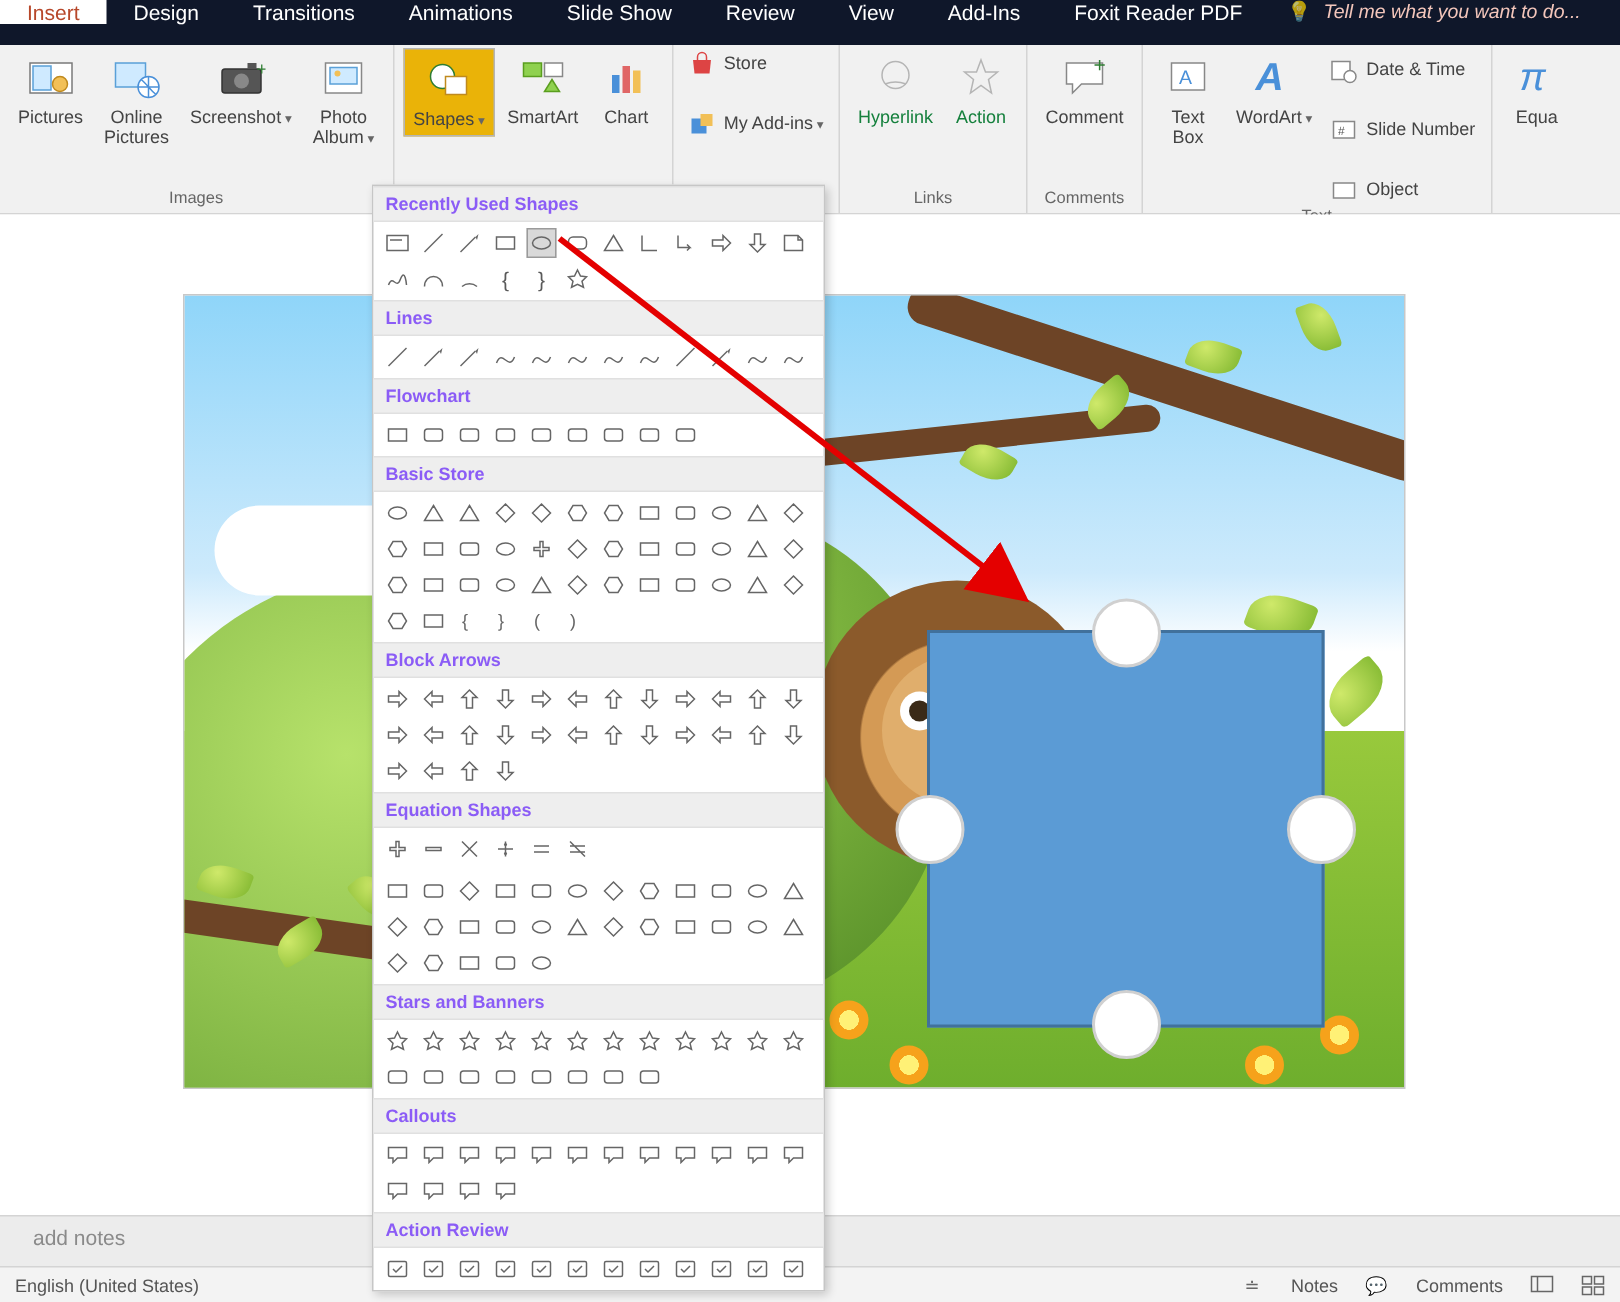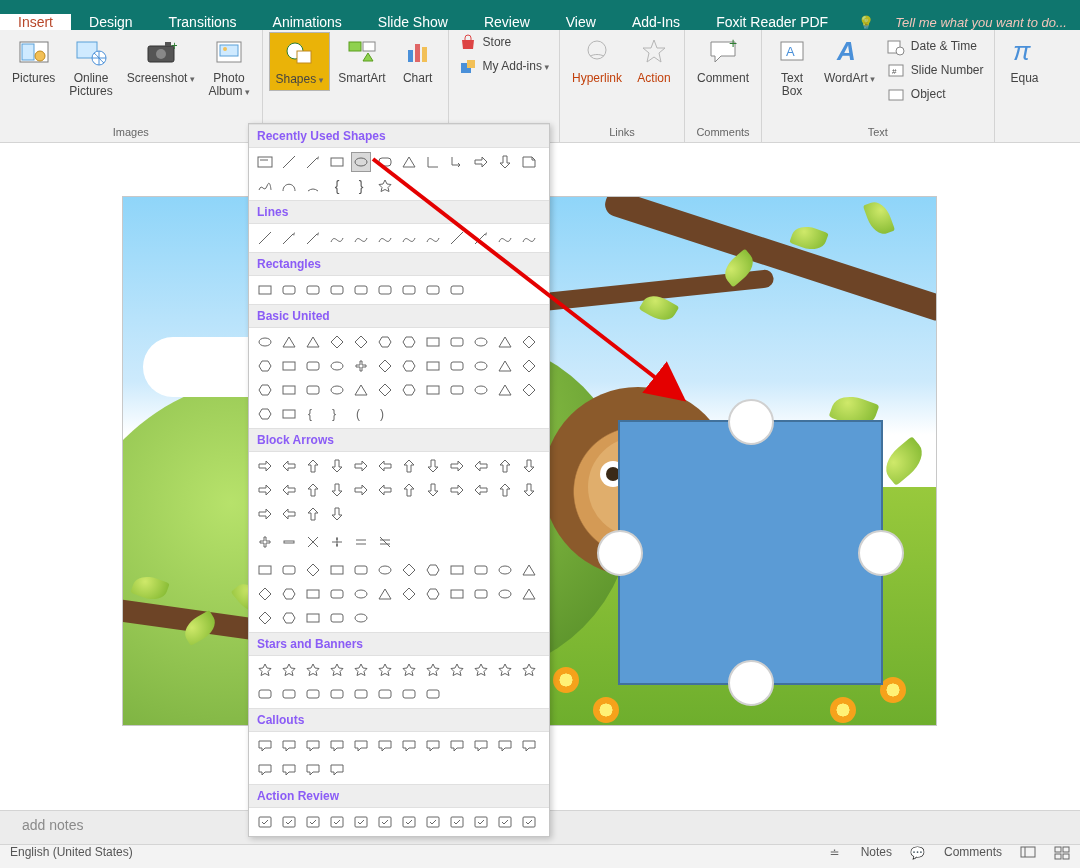--- a/index.html
+++ b/index.html
@@ -1,38 +1,38 @@
 <!DOCTYPE html>
 <html><head>
 <meta charset="utf-8">
 <style>
 * { margin: 0; padding: 0; box-sizing: border-box; font-family: "Segoe UI", sans-serif; }
 body { width: 1080px; height: 868px; background: #fff; overflow: hidden; position: relative; }
 
 
-.tabs { height: 30px; background: #0f766e; display: flex; align-items: flex-end; color: #fff; font-size: 14px; }
+.tabs { height: 30px; background: #0f172a; display: flex; align-items: flex-start; color: #fff; font-size: 14px; }
 .tab { padding: 0 18px; display: flex; align-items: center; cursor: pointer; }
 .tab.active { background: #fff; color: #b7472a; }
-.tell-me { display: flex; align-items: center; gap: 21px; margin-left: 12px; color: #f3c6bb; font-style: italic; font-size: 13px; }
+.tell-me { display: flex; align-items: center; gap: 8px; margin-left: 12px; color: #f3c6bb; font-style: italic; font-size: 13px; }
 .bulb-icon::before { content: "\1F4A1"; font-style: normal; font-size: 13px; opacity: .7; }
 
 
 .ribbon { height: 113px; background: #f1f1f1; border-bottom: 1px solid #d4d4d4; display: flex; position: relative; }
 .group { display: flex; flex-direction: column; border-right: 1px solid #d4d4d4; padding: 2px 6px 2px 6px; }
 .group-items { flex: 1; display: flex; align-items: flex-start; gap: 2px; }
 .group-label { text-align: center; font-size: 11px; color: #666; padding-bottom: 2px; }
 .rbtn { display: flex; flex-direction: column; align-items: center; justify-content: flex-start; gap: 4px; padding: 4px 6px; font-size: 12px; color: #444; cursor: pointer; text-align: center; line-height: 1.1; min-width: 48px; }
 .rbtn .icon { width: 32px; height: 32px; display: flex; align-items: center; justify-content: center; }
 .rbtn.small { flex-direction: row; min-width: auto; font-size: 12px; padding: 2px 4px; gap: 6px; }
 .rbtn.small .icon { width: 18px; height: 18px; }
 .rbtn .dd::after { content: " \25BE"; font-size: 9px; color: #666; }
 .rbtn.active { background: #eab308; border: 1px solid #b5b5b5; }
-.rbtn.disabled { color: #c2410c; justify-content: space-between; }
+.rbtn.disabled { color: #15803d; justify-content: space-between; }
 .rbtn.disabled .icon svg * { stroke: #b5b5b5 !important; fill: none; }
-.vstack { display: flex; flex-direction: column; gap: 2px; }
+.vstack { display: flex; flex-direction: column; gap: 18px; }
 
 
 .canvas-wrap { position: absolute; top: 143px; left: 0; right: 0; bottom: 58px; background: #fff; }
 .slide-bg { position: absolute; left: 122px; top: 53px; width: 815px; height: 530px; background: linear-gradient(#8fd5f9 0%, #cdeafc 35%, #fff 45%, #fff 55%, #98c93c 55%, #6eae2d 100%); border: 1px solid #c8c8c8; overflow: hidden; }
 .hill1 { position: absolute; left: -60px; top: 180px; width: 420px; height: 420px; border-radius: 50%; background: radial-gradient(circle at 40% 30%, #b7e26b, #5f9a2c); }
 .hill2 { position: absolute; left: 170px; top: 140px; width: 340px; height: 340px; border-radius: 50%; background: radial-gradient(circle at 40% 30%, #9ad04f, #4f8724); }
 .cloud { position: absolute; background: #fff; border-radius: 50%; }
 .cloud1 { left: 20px; top: 140px; width: 160px; height: 60px; border-radius: 40px; }
 .branch { position: absolute; background: #6d4426; transform-origin: left center; }
 .br0 { left: -20px; top: 400px; width: 330px; height: 22px; transform: rotate(8deg); border-radius: 12px; }
@@ -58,21 +58,21 @@
 .shape-grid { display: flex; flex-wrap: wrap; gap: 4px; padding: 4px 6px; }
 .shp { width: 20px; height: 20px; display: flex; align-items: center; justify-content: center; color: #5a5a5a; font-size: 14px; line-height: 1; }
 .shp svg { width: 16px; height: 16px; }
 .shp.hl { background: #d9d9d9; border: 1px solid #9a9a9a; }
 
 
 .anno-arrow { position: absolute; left: 368px; top: 154px; width: 330px; height: 260px; z-index: 60; pointer-events: none; }
 
 
 .notes { position: absolute; left: 0; right: 0; bottom: 24px; height: 34px; background: #ececec; border-top: 1px solid #d4d4d4; color: #8a8a8a; font-size: 14px; padding: 6px 22px; }
-.status { position: absolute; left: 0; right: 0; bottom: 0; height: 24px; background: #f3f3f3; border-top: 1px solid #d4d4d4; display: flex; font-size: 12px; color: #555; padding: 0 10px; gap: 18px; }
+.status { position: absolute; left: 0; right: 0; bottom: 0; height: 24px; background: #f3f3f3; border-top: 1px solid #d4d4d4; display: flex; align-items: center; font-size: 12px; color: #555; padding: 0 10px; gap: 18px; }
 .status .spacer { flex: 1; }
 .sicon { width: 16px; height: 16px; display: inline-flex; align-items: center; justify-content: center; color: #666; }
 </style>
 </head>
 <body>
 
 <div class="tabs">
   <div class="tab active">Insert</div>
   <div class="tab">Design</div>
   <div class="tab">Transitions</div>
@@ -491,21 +491,21 @@
           <path d="M2 12c4-10 8 6 12-4" fill="none" stroke="#666"></path>
         </svg>
       </span>
       <span class="shp">
         <svg viewBox="0 0 16 16">
           <path d="M2 12c4-10 8 6 12-4" fill="none" stroke="#666"></path>
         </svg>
       </span>
     </div>
 
-  <div class="cat">Rectangles</div>
+  <div class="cat">Flowchart</div>
   <div class="shape-grid" id="grid-rects">
       <span class="shp">
         <svg viewBox="0 0 16 16">
           <rect x="2" y="4" width="12" height="8" fill="none" stroke="#666"></rect>
         </svg>
       </span>
       <span class="shp">
         <svg viewBox="0 0 16 16">
           <rect x="2" y="4" width="12" height="8" rx="2" fill="none" stroke="#666"></rect>
         </svg>
@@ -540,21 +540,21 @@
           <rect x="2" y="4" width="12" height="8" rx="2" fill="none" stroke="#666"></rect>
         </svg>
       </span>
       <span class="shp">
         <svg viewBox="0 0 16 16">
           <rect x="2" y="4" width="12" height="8" rx="2" fill="none" stroke="#666"></rect>
         </svg>
       </span>
     </div>
 
-  <div class="cat">Basic United</div>
+  <div class="cat">Basic Store</div>
   <div class="shape-grid" id="grid-basic">
       <span class="shp">
         <svg viewBox="0 0 16 16">
           <ellipse cx="8" cy="8" rx="6" ry="4" fill="none" stroke="#666"></ellipse>
         </svg>
       </span>
       <span class="shp">
         <svg viewBox="0 0 16 16">
           <path d="M8 3l6 10H2z" fill="none" stroke="#666"></path>
         </svg>
@@ -898,20 +898,21 @@
           <path d="M6 14V7H3l5-5 5 5h-3v7z" fill="none" stroke="#666"></path>
         </svg>
       </span>
       <span class="shp">
         <svg viewBox="0 0 16 16">
           <path d="M6 2v7H3l5 5 5-5h-3V2z" fill="none" stroke="#666"></path>
         </svg>
       </span>
     </div>
 
+  <div class="cat">Equation Shapes</div>
   <div class="shape-grid" id="grid-eq">
       <span class="shp">
         <svg viewBox="0 0 16 16">
           <path d="M7 3h2v4h4v2h-4v4H7V9H3V7h4z" fill="none" stroke="#666"></path>
         </svg>
       </span>
       <span class="shp">
         <svg viewBox="0 0 16 16">
           <rect x="3" y="7" width="10" height="2" fill="none" stroke="#666"></rect>
         </svg>

